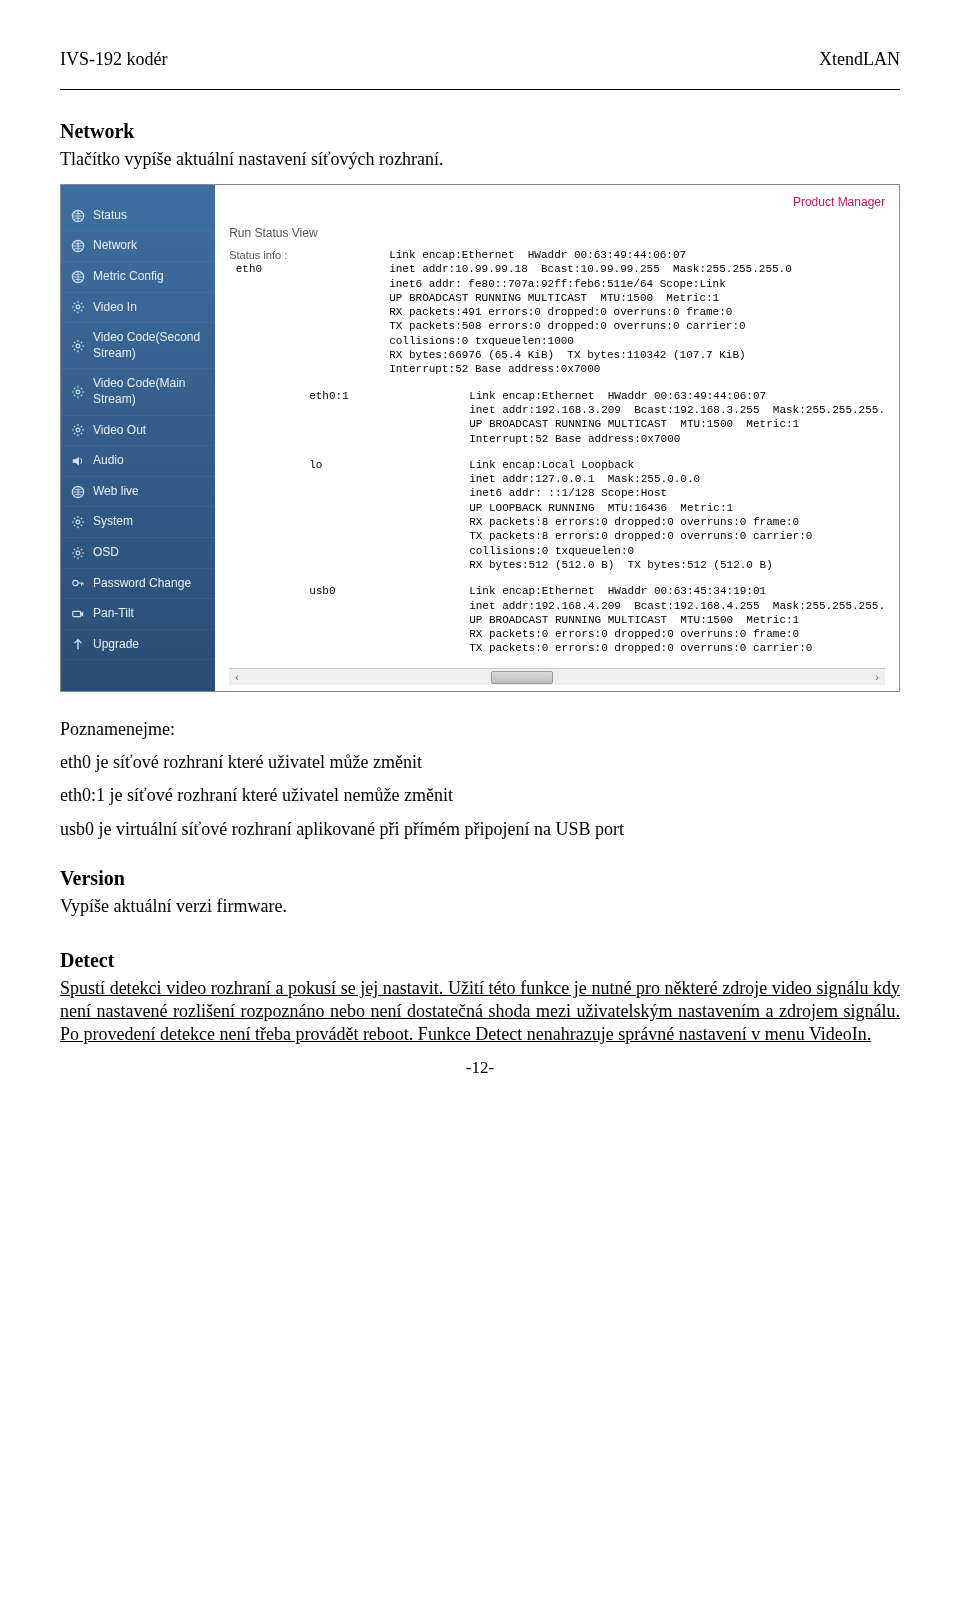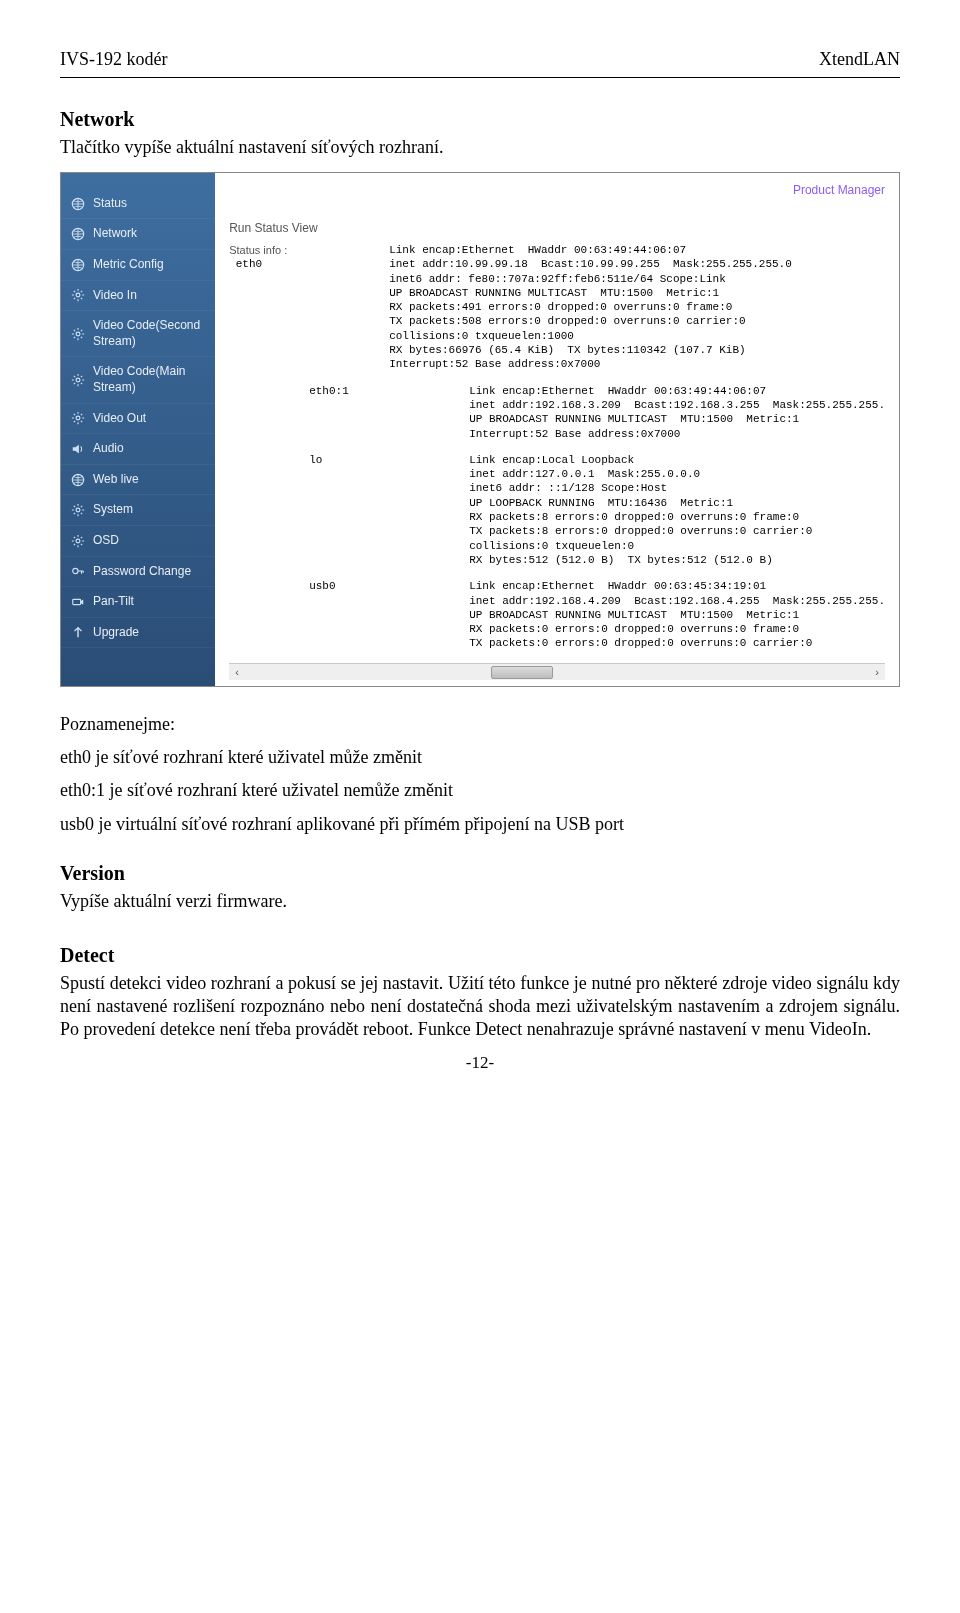--- a/index.html
+++ b/index.html
@@ -8,31 +8,31 @@
     padding: 48px 60px;
     font-size: 18px;
     color: #000;
     background: #fff;
     line-height: 1.3;
   }
   .page-header {
     display: flex;
     justify-content: space-between;
     border-bottom: 1px solid #000;
-    padding-bottom: 6px;
+    padding-bottom: 18px;
     margin-bottom: 28px;
     font-size: 18px;
   }
   h2.section-title {
     font-size: 20px;
     font-weight: bold;
     margin: 24px 0 4px 0;
   }
   p { margin: 0 0 10px 0; }
-  .para { text-align: justify; }
+  .para { text-align: justify; text-decoration: underline; }
   .block { margin-bottom: 20px; }
   .screenshot {
     border: 1px solid #888;
     margin: 12px 0 26px 0;
     font-family: Tahoma, Arial, sans-serif;
     font-size: 11px;
     color: #000;
     display: flex;
     background: #fff;
   }
@@ -59,23 +59,23 @@
   }
   .sidebar .item .ico svg { width: 14px; height: 14px; }
   .main {
     flex: 1;
     padding: 10px 14px 6px 14px;
     color: #333;
   }
   .main-header {
     display: flex;
     justify-content: flex-end;
-    color: #8b5cf6;
+    color: #be185d;
     font-size: 12px;
-    margin-bottom: 23px;
+    margin-bottom: 16px;
   }
   .rsv-title {
     font-size: 12px;
     color: #555;
     margin-bottom: 6px;
   }
   .tabrow {
     display: flex;
     gap: 6px;
     margin-bottom: 10px;

